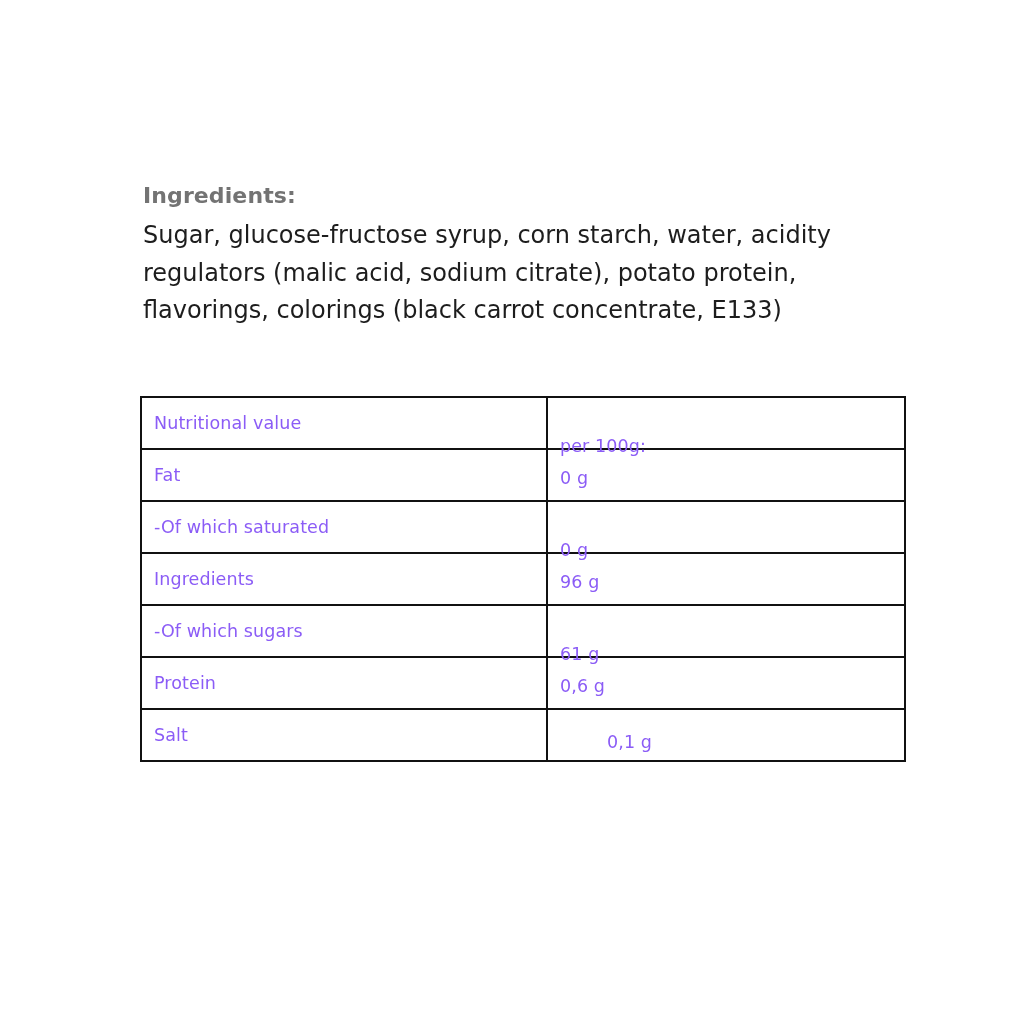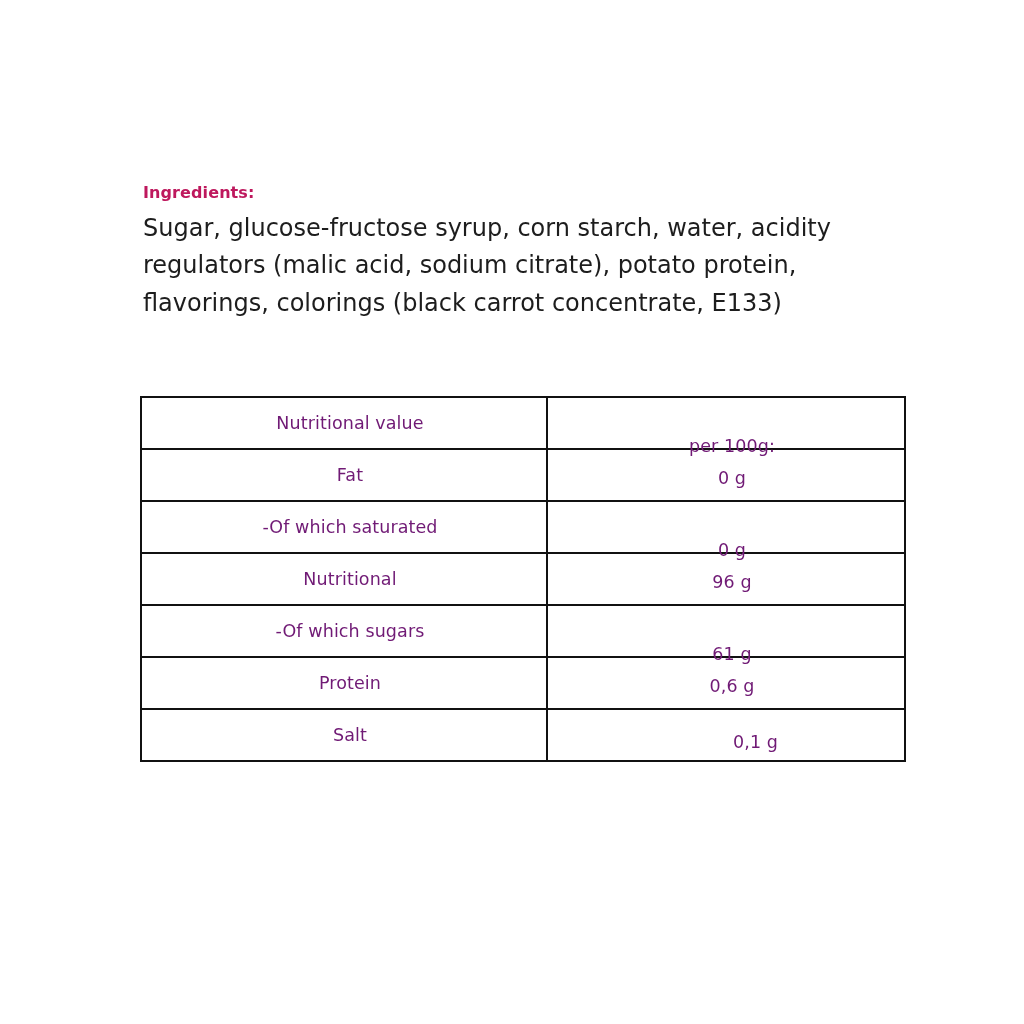--- a/index.html
+++ b/index.html
@@ -27,24 +27,24 @@
   
   .ingredients-block {
     position: absolute;
     left: 143px;
     top: 183px;
     width: 720px;
   }
 
   .ingredients-heading {
     font-family: "DejaVu Sans", sans-serif;
-    font-size: 16px;
+    font-size: 22px;
     font-weight: bold;
     letter-spacing: 0.1px;
-    color: #be185d;
+    color: #737373;
     margin: 0 0 8px 0;
     line-height: 1.2;
   }
 
   .ingredients-text {
     font-family: "DejaVu Sans", sans-serif;
     font-size: 24px;
     font-weight: normal;
     color: #1d1d1d;
     line-height: 1.55;
@@ -65,24 +65,23 @@
 
   .nutrition-table tr {
     height: 52px;
   }
 
   .nutrition-table td {
     border: 2px solid #111111;
     padding: 0 0 0 12px;
     font-family: "DejaVu Sans", sans-serif;
     font-size: 17.5px;
-    color: #701a75;
+    color: #8b5cf6;
     vertical-align: middle;
     letter-spacing: 0.1px;
-    text-align: center;
   }
 
   .nutrition-table td.col-label {
     width: 392px;
   }
 
   .nutrition-table td.col-value {
     width: 344px;
   }
 
@@ -127,21 +126,21 @@
         <td class="col-label">
           <span>-Of which saturated</span>
         </td>
         <td class="col-value indent-sm">
           <span class="v-down-2">0 g</span>
         </td>
       </tr>
 
       <tr>
         <td class="col-label">
-          <span>Nutritional</span>
+          <span>Ingredients</span>
         </td>
         <td class="col-value">
           <span class="v-down-1">96 g</span>
         </td>
       </tr>
 
       <tr>
         <td class="col-label">
           <span>-Of which sugars</span>
         </td>

